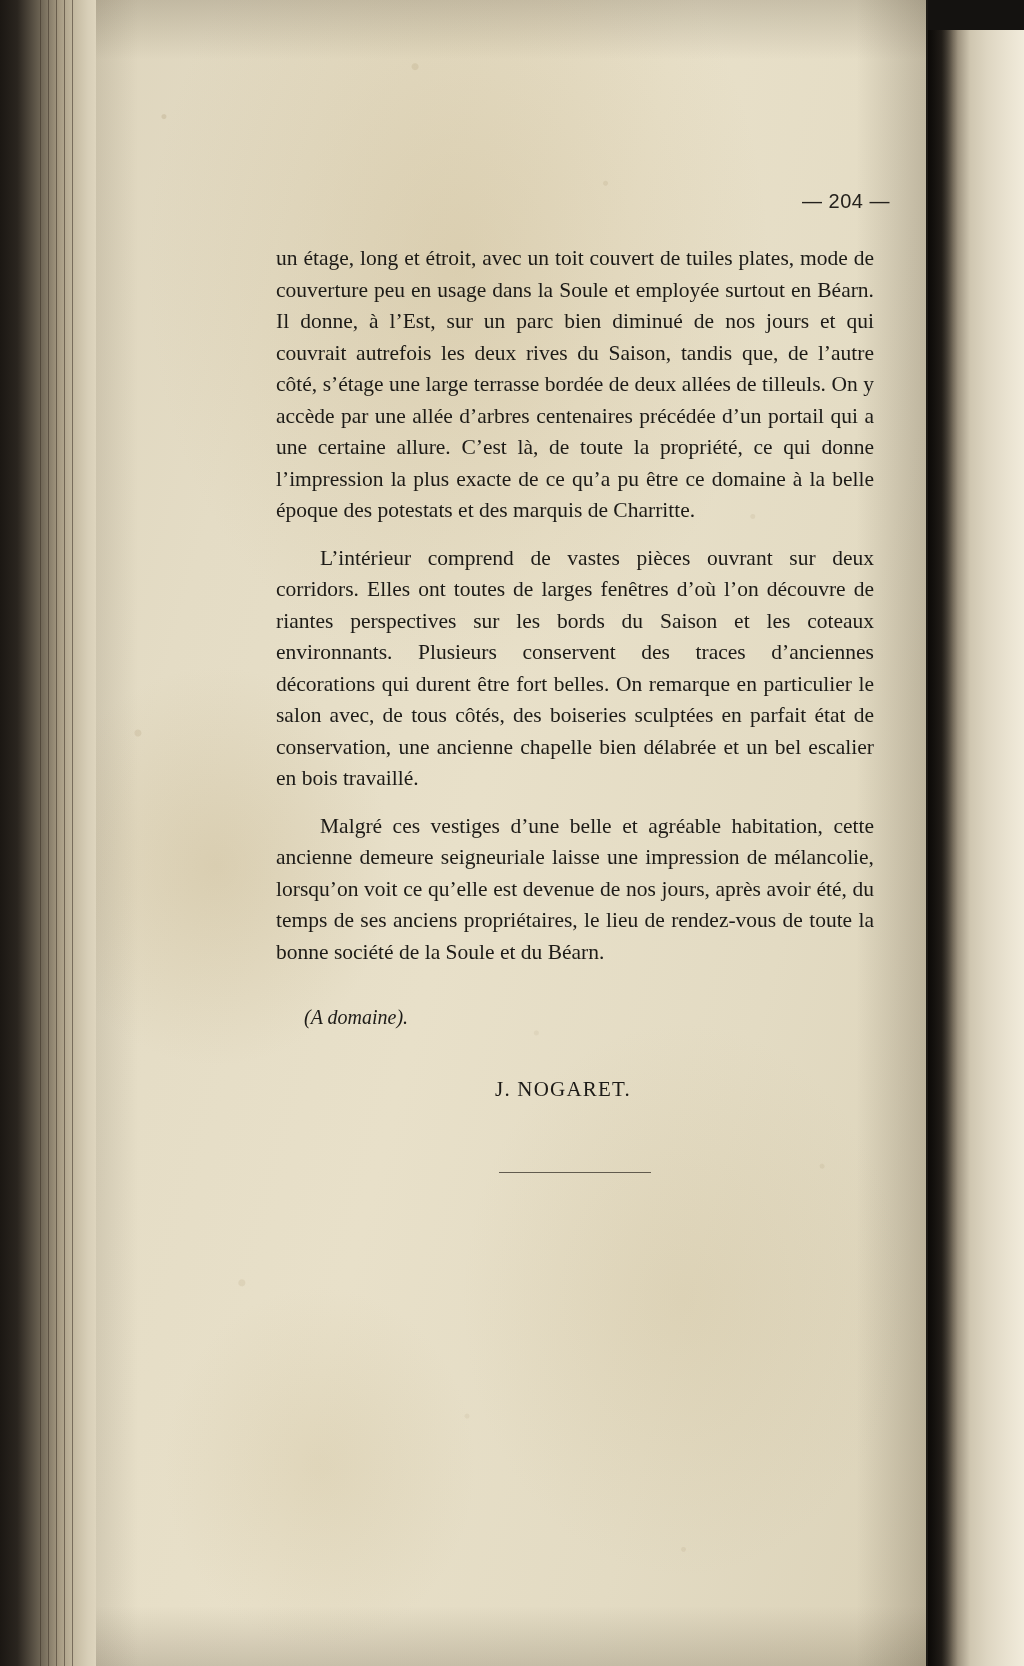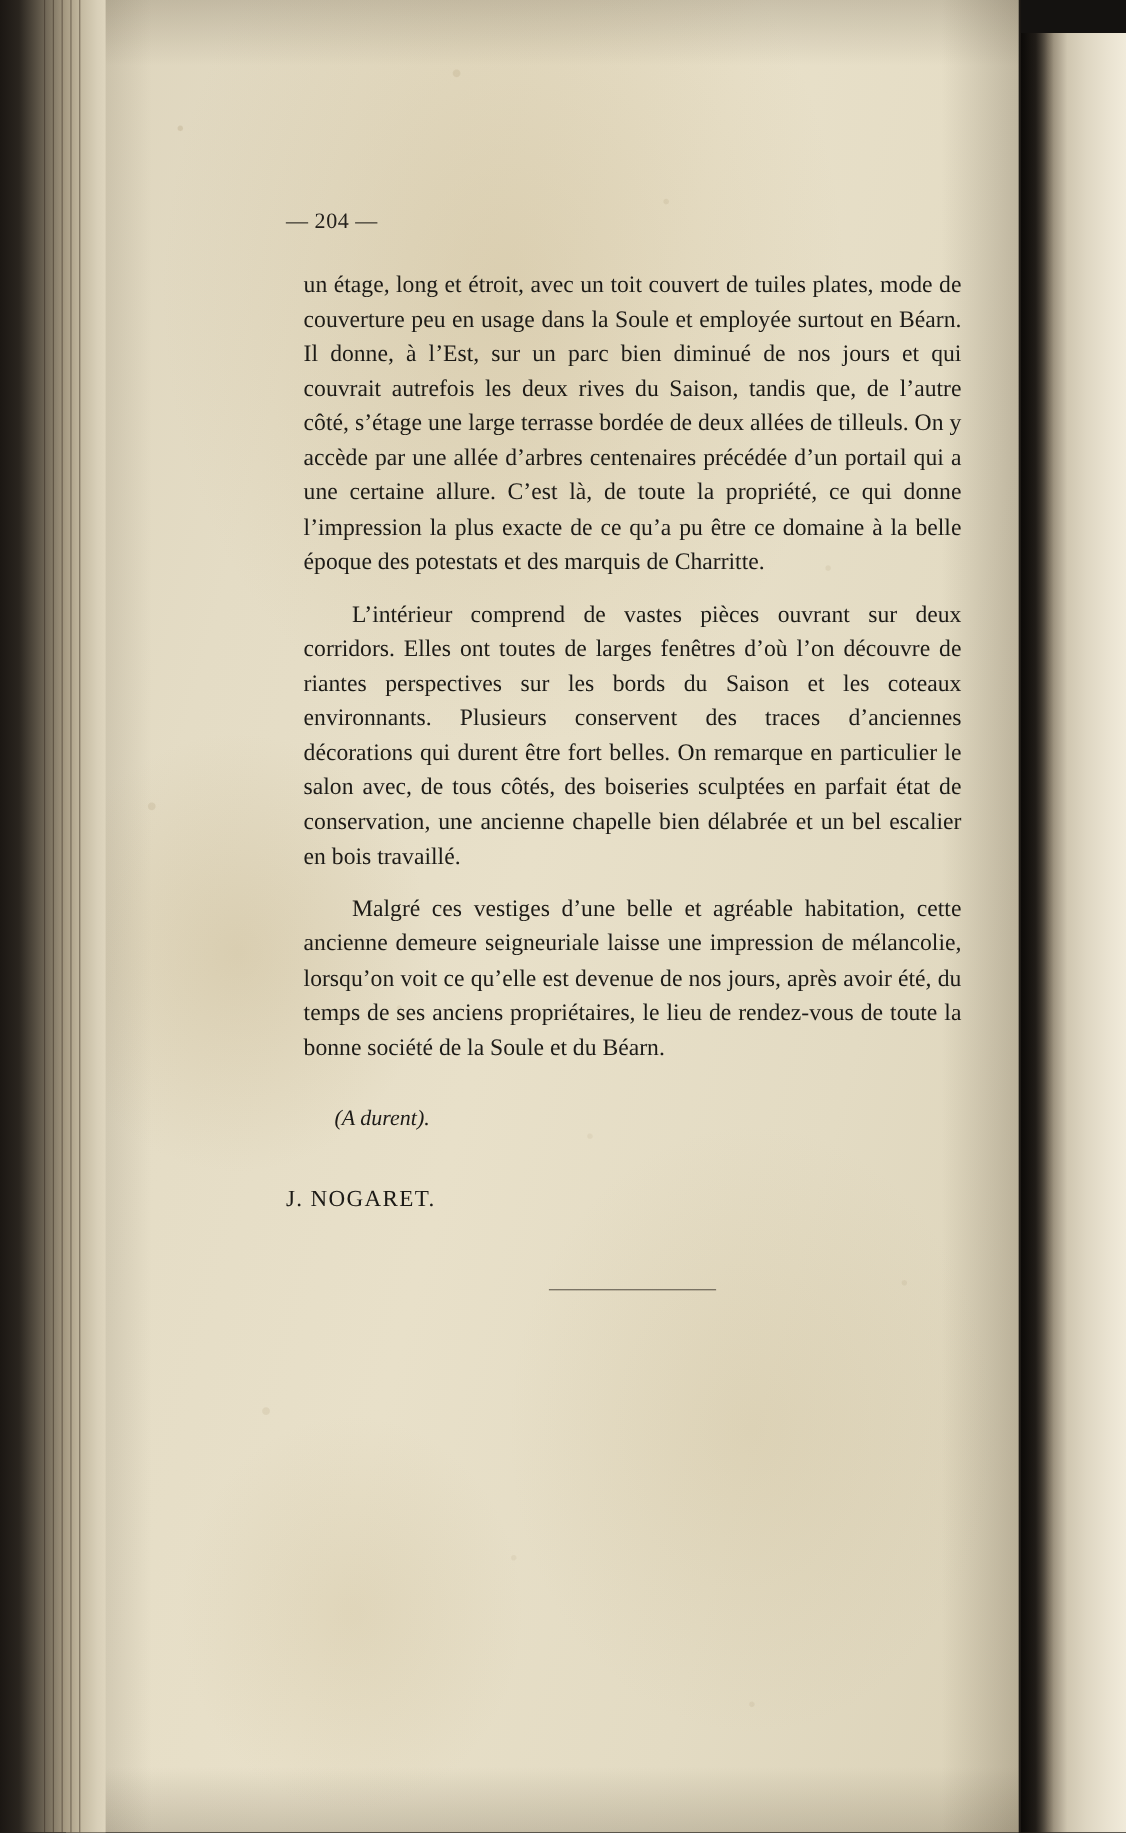--- a/index.html
+++ b/index.html
@@ -132,26 +132,26 @@
   
   .content {
     position: absolute;
     left: 200px;
     top: 190px;
     width: 630px;
     z-index: 3;
   }
 
   .folio {
-    text-align: left;
+    text-align: right;
     font-size: 20px;
     letter-spacing: .5px;
     color: #24211c;
     margin-bottom: 30px;
-    font-family: Liberation Serif, serif;
+    font-family: Liberation Sans, sans-serif;
   }
 
   .para {
     font-family: "Liberation Serif", serif;
     font-size: 21.5px;
     line-height: 31.5px;
     color: #1d1b17;
     text-align: justify;
     margin: 16px;
     text-indent: 44px;
@@ -162,21 +162,21 @@
   .continued {
     margin-top: 38px;
     font-size: 20px;
     font-style: italic;
     color: #1d1b17;
     padding-left: 44px;
   }
 
   .signature {
     margin-top: 48px;
-    text-align: left;
+    text-align: center;
     font-size: 21px;
     letter-spacing: 1.2px;
     color: #1d1b17;
     padding-right: 24px;
   }
 
   .rule {
     margin: 70px auto 0 auto;
     width: 152px;
     height: 1px;
@@ -191,21 +191,21 @@
 
   <div class="page">
     <div class="content">
 
       <div class="folio">— 204 —</div>
 
       <p class="para first">un étage, long et étroit, avec un toit couvert de tuiles plates, mode de couverture peu en usage dans la Soule et employée surtout en Béarn. Il donne, à l’Est, sur un parc bien diminué de nos jours et qui couvrait autrefois les deux rives du Saison, tandis que, de l’autre côté, s’étage une large terrasse bordée de deux allées de tilleuls. On y accède par une allée d’arbres centenaires précédée d’un portail qui a une certaine allure. C’est là, de toute la propriété, ce qui donne l’impression la plus exacte de ce qu’a pu être ce domaine à la belle époque des potestats et des marquis de Charritte.</p>
       <p class="para">L’intérieur comprend de vastes pièces ouvrant sur deux corridors. Elles ont toutes de larges fenêtres d’où l’on découvre de riantes perspectives sur les bords du Saison et les coteaux environnants. Plusieurs conservent des traces d’anciennes décorations qui durent être fort belles. On remarque en particulier le salon avec, de tous côtés, des boiseries sculptées en parfait état de conservation, une ancienne chapelle bien délabrée et un bel escalier en bois travaillé.</p>
       <p class="para">Malgré ces vestiges d’une belle et agréable habitation, cette ancienne demeure seigneuriale laisse une impression de mélancolie, lorsqu’on voit ce qu’elle est devenue de nos jours, après avoir été, du temps de ses anciens propriétaires, le lieu de rendez-vous de toute la bonne société de la Soule et du Béarn.</p>
 
-      <div class="continued">(A durent).</div>
+      <div class="continued">(A domaine).</div>
 
       <div class="signature">J. NOGARET.</div>
 
       <div class="rule"></div>
 
     </div>
   </div>
 
   <div class="binding">
     <div class="edge-line" style="left:40px;"></div>

